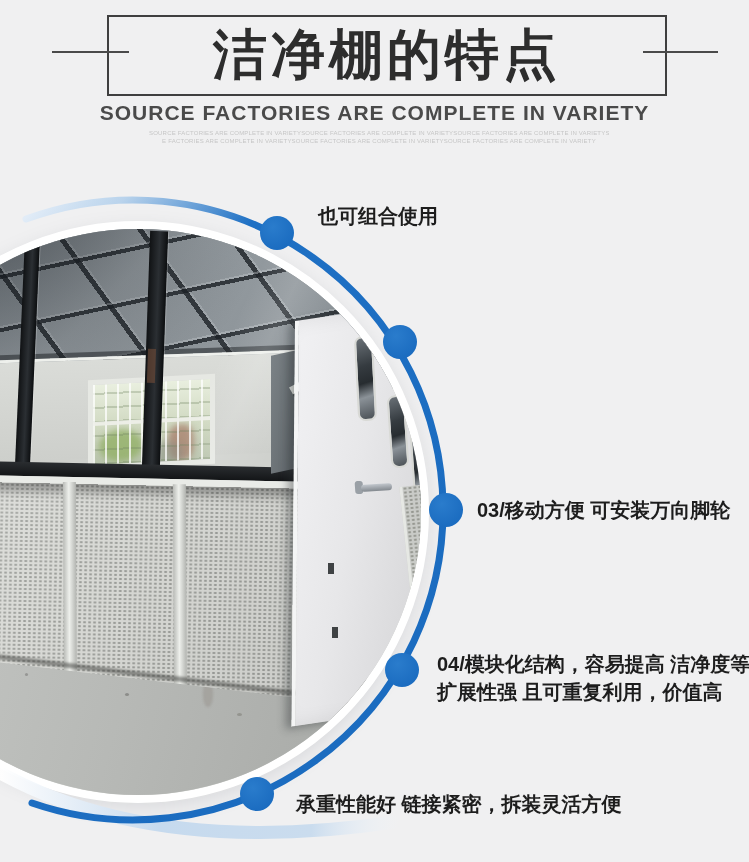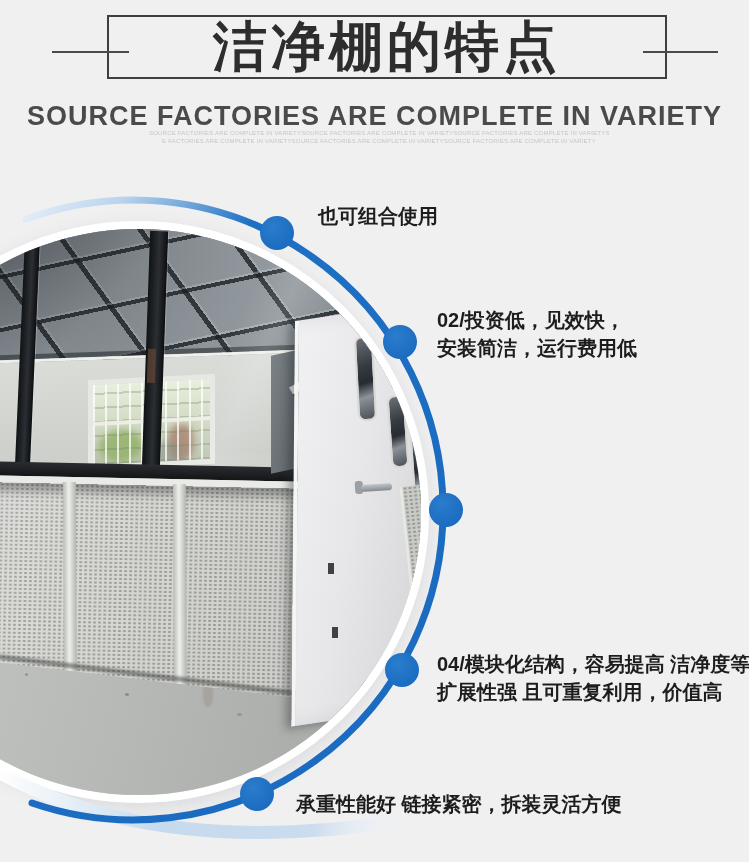--- a/index.html
+++ b/index.html
@@ -4,32 +4,32 @@
 <style>
   html,body{margin:0;padding:0;background:#f0f0f1;}
   *{box-sizing:border-box;}
   .stage{
     position:relative;width:749px;height:862px;overflow:hidden;
     background:#f0f0f1;
     font-family:"Liberation Sans", sans-serif;
   }
   
   .title-box{
-    position:absolute;left:107px;top:15px;width:560px;height:64px;
+    position:absolute;left:107px;top:15px;width:560px;height:81px;
     border:2px solid #3f3f3f;display:flex;align-items:center;justify-content:center;
   }
   .title-box .title{
     font-size:54px;font-weight:900;color:#2d2d2d;letter-spacing:4px;white-space:nowrap;
   }
   .hline{position:absolute;height:2px;background:#4a4a4a;top:51px;}
   .hline.left{left:52px;width:77px;}
   .hline.right{left:643px;width:75px;}
   .subtitle{
     position:absolute;top:101px;left:0;width:100%;text-align:center;
-    font-size:27px;font-weight:600;color:#4a4a4a;letter-spacing:1px;
+    font-size:21px;font-weight:600;color:#4a4a4a;letter-spacing:1px;
   }
   .fineprint{
     position:absolute;top:129px;left:149px;width:460px;text-align:center;
     font-size:6px;line-height:8px;color:#c6c6c6;letter-spacing:.2px;overflow:hidden;white-space:nowrap;
   }
   .fineprint div{white-space:nowrap;}
   
   .feat{position:absolute;font-size:20px;font-weight:700;color:#1d1d1d;line-height:28px;white-space:nowrap;}
   .feat.f1{left:318px;top:202px;}
   .feat.f2{left:437px;top:306px;}
@@ -236,23 +236,22 @@
 
   <div class="dot d1"></div>
   <div class="dot d2"></div>
   <div class="dot d3"></div>
   <div class="dot d4"></div>
   <div class="dot d5"></div>
 
   <div class="feat f1">
     <div>也可组合使用</div>
   </div>
-  <div class="feat f2">
-    <div>02/投资低，见效快，</div>
-    <div>安装简洁，运行费用低</div>
+  <div class="feat f3">
+    <div>03/移动方便 可安装万向脚轮</div>
   </div>
   <div class="feat f4">
     <div>04/模块化结构，容易提高 洁净度等级，</div>
     <div>扩展性强 且可重复利用，价值高</div>
   </div>
   <div class="feat f5">
     <div>承重性能好 链接紧密，拆装灵活方便</div>
   </div>
 
 </div>

